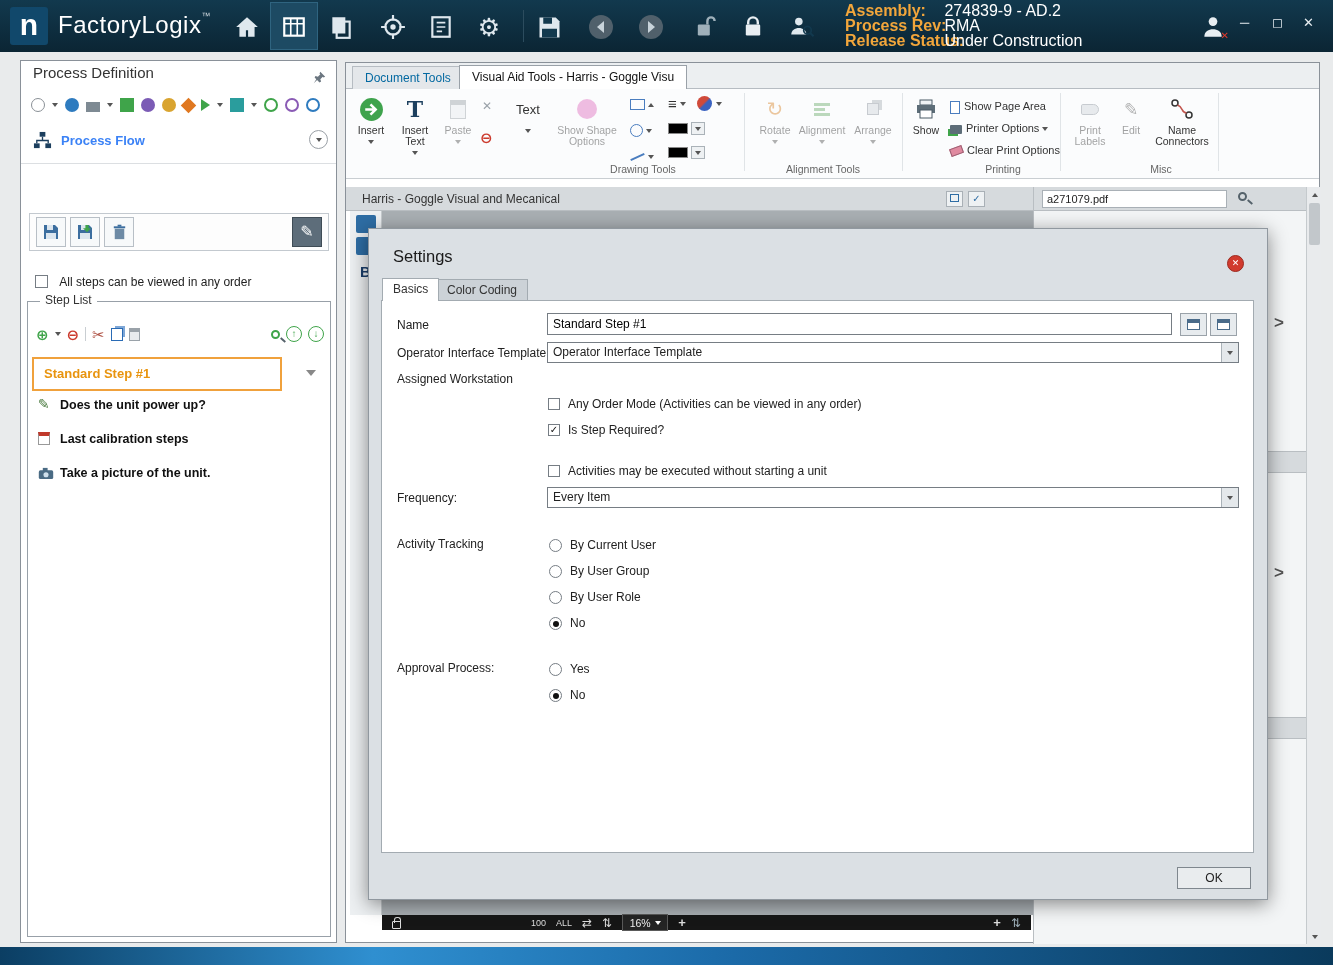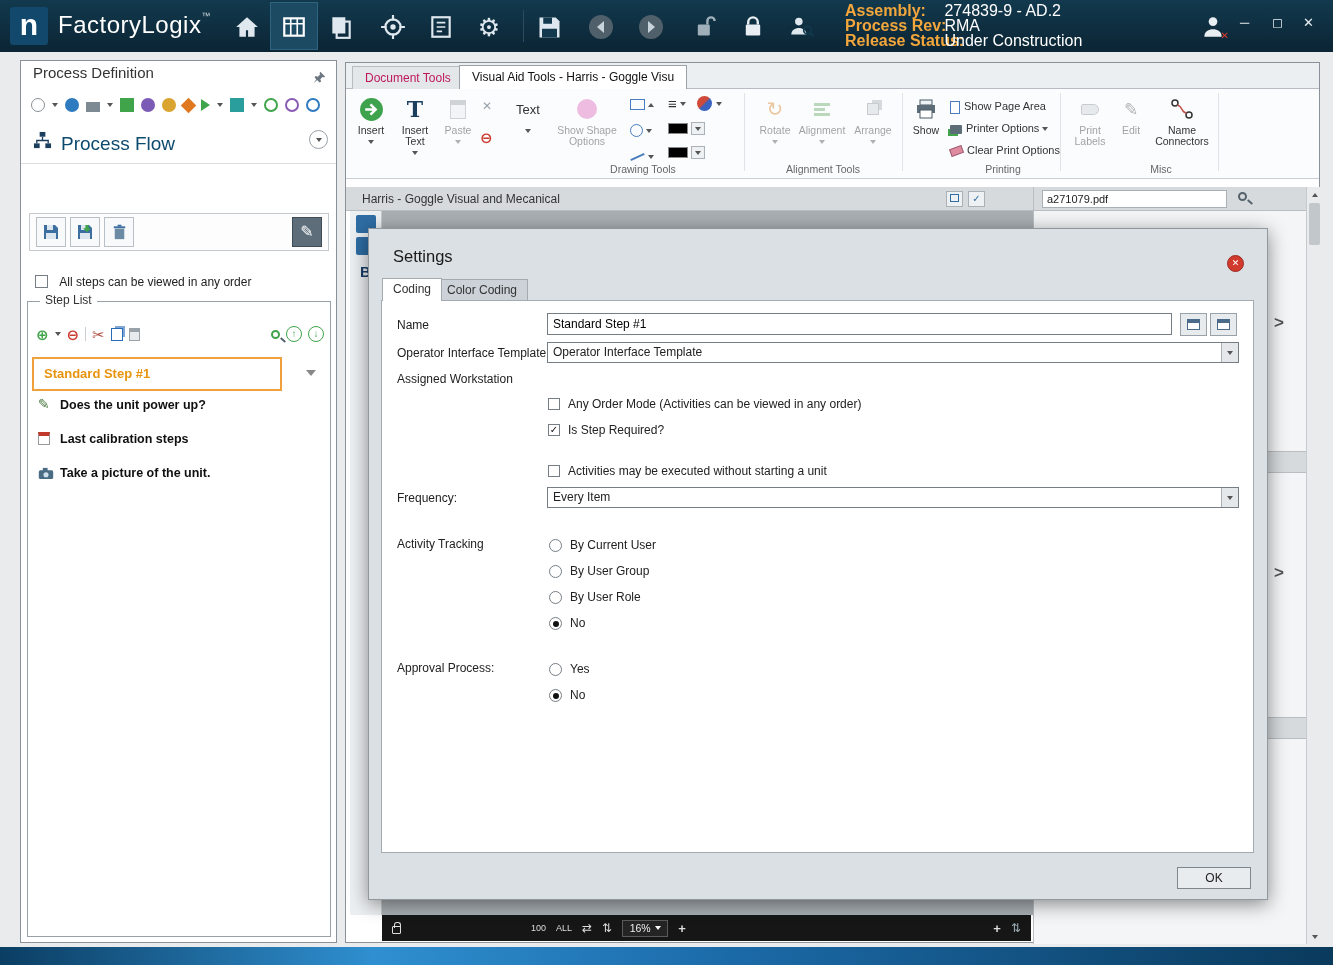--- a/index.html
+++ b/index.html
@@ -52,21 +52,21 @@
       color:#e8940f;font-weight:bold;font-size:13px;line-height:30px;padding-left:10px;cursor:pointer}
   .steprow{position:absolute;left:4px;width:292px;height:32px;line-height:32px;font-weight:bold;font-size:12.5px;color:#101010;cursor:pointer}
   .steprow .ic{position:absolute;left:6px;top:8px}
   .steprow .tx{position:absolute;left:28px;top:0}
   .cal{width:12px;height:13px;border:1px solid #999;background:#fff;border-top:4px solid #c0392b}
 
   
   .main{position:absolute;left:345px;top:62px;width:975px;height:881px;border:1px solid #8a9199;background:#fff}
   .rtabs{position:absolute;left:0;top:0;width:100%;height:26px;background:#eceff1;border-bottom:1px solid #b6bcc2}
   .rtab{position:absolute;top:3px;height:29px;line-height:22px;padding:0 12px;font-size:12px;
-      background:#e4e7ea;border:1px solid #b6bcc2;border-bottom:none;color:#be185d;cursor:pointer}
+      background:#e4e7ea;border:1px solid #b6bcc2;border-bottom:none;color:#0369a1;cursor:pointer}
   .rtab.active{background:#fff;border-color:#9aa1a8;color:#111;z-index:2;height:24px;top:2px}
   .ribbon{position:absolute;left:0;top:26px;width:100%;height:90px;background:#fbfcfd;border-bottom:1px solid #c9ced2}
   .rsep{position:absolute;top:4px;height:78px;width:1px;background:#e0e4e7}
   .rgl{position:absolute;top:74px;font-size:10.5px;color:#666;text-align:center}
   .rbtn{position:absolute;top:6px;text-align:center;font-size:10.5px;color:#333;line-height:11px;cursor:pointer}
   .ric{height:28px;display:flex;align-items:center;justify-content:center;margin-bottom:2px}
   .dis{opacity:.45}
   .caret{display:inline-block;width:0;height:0;border-left:3.5px solid transparent;border-right:3.5px solid transparent;
       border-top:4px solid #555;vertical-align:middle}
   .caret.up{border-top:none;border-bottom:4px solid #555}
@@ -81,21 +81,21 @@
   .rp-head{position:absolute;left:0;top:0;width:273px;height:24px;background:#d6dadd;border-bottom:1px solid #b9bec2}
   .rp-name{position:absolute;left:8px;top:3px;width:185px;height:18px;background:#fff;border:1px solid #a9b0b6;
       font-size:11px;line-height:16px;padding-left:4px}
   .rp-bar{position:absolute;left:0;width:273px;height:22px;background:#d6dadd;border-top:1px solid #b9bec2;border-bottom:1px solid #b9bec2}
   .sb{position:absolute;right:0;top:0;width:15px;height:757px;background:#e9ebed;border-left:1px solid #c5cacd}
   .sb-arrow{position:absolute;left:0;width:15px;height:15px;display:flex;align-items:center;justify-content:center}
   .sb-thumb{position:absolute;left:2px;top:16px;width:11px;height:42px;background:#c2c7cb;border-radius:2px}
   .canvas{position:absolute;left:4px;top:148px;width:683px;height:704px;background:#a9afb3}
   .lcol{position:absolute;left:0;top:0;width:32px;height:704px;background:#edf0f2;border-right:1px solid #c5cacd}
   .bluesq{width:20px;height:18px;background:#2e6da4;border-radius:2px;margin:4px auto 0}
-  .zoombar{position:absolute;left:36px;top:852px;width:649px;height:26px;background:#161616;display:flex;
+  .zoombar{position:absolute;left:36px;top:852px;width:649px;height:15px;background:#161616;display:flex;
       align-items:center;gap:10px;color:#ddd;padding:0 10px}
   .zbox{width:46px;height:17px;border:1px solid #5a5a5a;background:#242424;color:#eee;font-size:10.5px;
       display:flex;align-items:center;justify-content:center;gap:4px;cursor:pointer}
   .zlock{width:9px;height:8px;border:1.5px solid #ddd;border-radius:1px;position:relative;margin-top:4px}
   .zlock:before{content:"";position:absolute;left:1px;top:-5px;width:5px;height:5px;border:1.5px solid #ddd;border-bottom:none;border-radius:3px 3px 0 0}
   .ztx{font-size:9px;color:#ddd}
   .mag{width:9px;height:9px;border:2px solid #55626b;border-radius:50%;position:relative;display:inline-block}
   .mag:after{content:"";position:absolute;left:7px;top:7px;width:6px;height:2px;background:#55626b;transform:rotate(40deg)}
   .chev{position:absolute;font-size:17px;font-weight:bold;color:#555;cursor:pointer}
 
@@ -261,21 +261,21 @@
       <span class="ring" style="border-color:#2e7bbf"></span>
     </div>
 
     <div class="pf-row">
       <svg style="position:absolute;left:12px;top:6px" width="19" height="19" viewBox="0 0 20 20">
           <rect x="7" y="1" width="6" height="5" fill="#1c3f5e"></rect>
           <rect x="1" y="13" width="6" height="5" fill="#1c3f5e"></rect>
           <rect x="13" y="13" width="6" height="5" fill="#1c3f5e"></rect>
           <path d="M10 6v4M4 13v-3h12v3" stroke="#1c3f5e" fill="none" stroke-width="1.4"></path>
         </svg>
-      <span style="position:absolute;left:40px;top:8px;font-weight:normal;font-size:19px;color:#0c4a6e">Process Flow</span>
+      <span style="position:absolute;left:40px;top:8px;font-weight:bold;font-size:13px;color:#3b82f6">Process Flow</span>
       <span style="position:absolute;right:8px;top:5px;width:19px;height:19px;border:1.5px solid #9aa0a6;border-radius:50%;display:flex;align-items:center;justify-content:center">
           <span class="caret"></span>
         </span>
     </div>
     <div class="hline" style="top:102px"></div>
 
 
     <div class="btnbox">
       <div class="sqbtn" style="left:6px">
         <svg width="20" height="20" viewBox="0 0 20 20">
@@ -531,21 +531,21 @@
       <span style="color:#ddd;font-size:13px;font-weight:bold">+</span>
       <span style="margin-left:auto;color:#ddd;font-size:13px;font-weight:bold">+</span>
       <span style="color:#9fb0ba;font-size:12px">⇅</span>
     </div>
   </div>
 
   <div class="dialog">
     <div class="dlg-title">Settings</div>
     <div class="dlg-close"><span>✕</span></div>
 
-    <div class="dtab active" style="left:13px;top:49px">Coding</div>
+    <div class="dtab active" style="left:13px;top:49px">Basics</div>
     <div class="dtab" style="left:67px;top:50px">Color Coding</div>
 
     <div class="dpanel">
 
       <div class="flabel" style="top:17px">Name</div>
       <input style="position: absolute; left: 165px; top: 12px; width: 625px; height: 22px; border: 1px solid rgb(118, 125, 132); font-size: 12px; padding: 0px 5px; font-family: inherit;" value="Standard Step #1">
       <div class="namebtn" style="left:798px">
           <span class="winicon"></span>
         </div>
       <div class="namebtn" style="left:828px">

